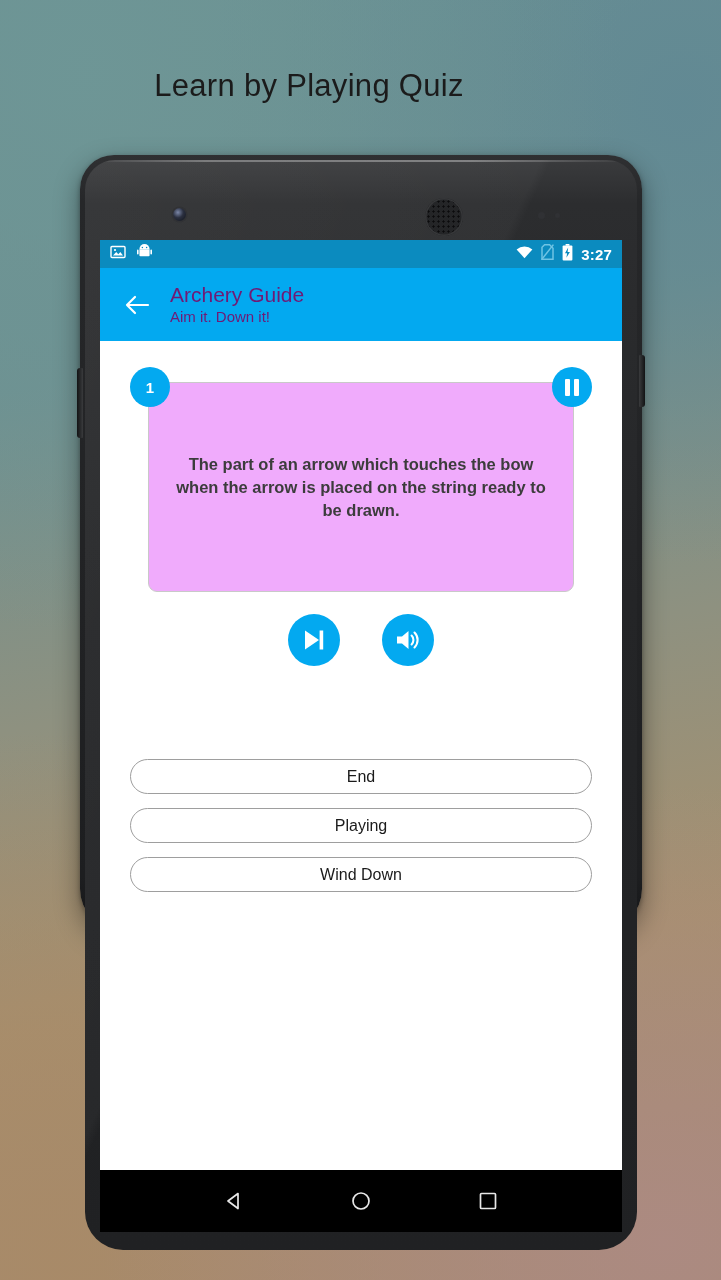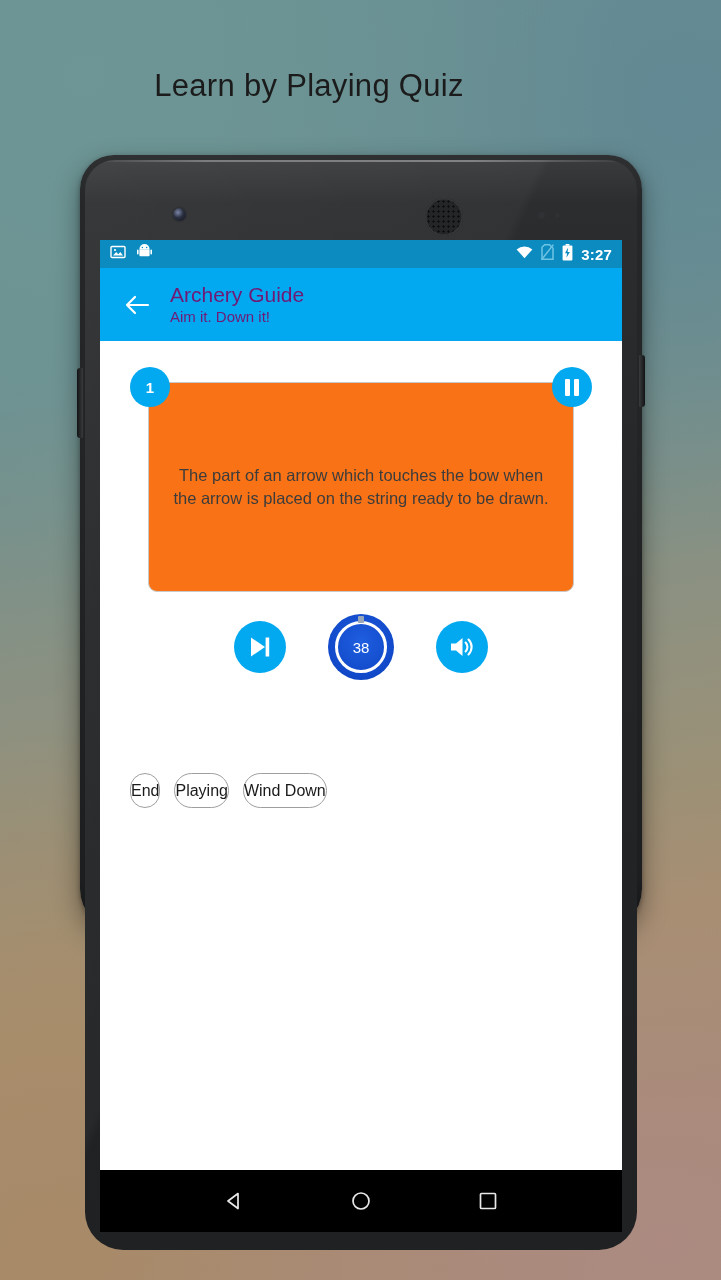--- a/index.html
+++ b/index.html
@@ -94,22 +94,22 @@
     padding-left:20px; color:#701a75;
   }
   .back{ width:34px; height:34px; flex:0 0 34px; margin-right:16px; }
   .appbar-title{ font-size:21px; line-height:25px; font-weight:400; }
   .appbar-sub{ font-size:15px; line-height:20px; font-weight:400; }
 
   
   .card-wrap{ position:relative; margin:26px 30px 0 30px; height:225px; }
   .card{
     position:absolute; left:18px; top:15px; right:18px; bottom:0;
-    border:1px solid #c9c9c9; border-radius:9px; background:#f97316;
-    display:flex; align-items:center; justify-content:center; padding:4px 22px;
+    border:1px solid #c9c9c9; border-radius:9px; background:#f0abfc;
+    display:flex; align-items:center; justify-content:center; padding:4px 22px;font-weight:bold;
   }
   .card-line{
     position:absolute; left:32px; right:32px; top:15px; height:1px; background:#c9c9c9;
   }
   .q-text{
     font-size:16.5px; line-height:23px; color:#3c3c3c; text-align:center;
   }
   .badge{
     position:absolute; left:0; top:0; width:40px; height:40px; border-radius:50%;
     background:#03a9f0; color:#fff; display:flex; align-items:center; justify-content:center;
@@ -138,21 +138,21 @@
     position:absolute; left:7px; top:7px; width:52px; height:52px;
     border-radius:50%; border:3px solid #ffffff;
   }
   .timer-tick{
     position:absolute; left:50%; top:2px; margin-left:-3px;
     width:6px; height:7px; background:#9aa7b8; border-radius:1px;
   }
   .timer-num{ position:relative; color:#fff; font-size:15px; font-weight:400; }
 
   
-  .answers{ margin:93px 30px 0 30px; display:flex; flex-direction:row; gap:14px; }
+  .answers{ margin:93px 30px 0 30px; display:flex; flex-direction:column; gap:14px; }
   .answer{
     height:35px; border:1px solid #9e9e9e; border-radius:18px; background:#fff;
     display:flex; align-items:center; justify-content:center;
     font-size:16px; color:#1a1a1a;
   }
 
   
   .navbar{
     position:absolute; left:20px; top:1015px; width:522px; height:62px;
     background:#000; display:flex; align-items:center; justify-content:space-around;
@@ -245,25 +245,20 @@
           <i></i>
         </div>
     </div>
 
     <div class="controls">
       <div class="ctrl">
         <svg width="30" height="30" viewBox="0 0 30 30">
             <path d="M6 5.5L20 15 6 24.5z" fill="#fff"></path>
             <rect x="20.6" y="5.5" width="3.6" height="19" fill="#fff"></rect>
           </svg>
-      </div>
-      <div class="timer">
-        <div class="timer-ring"></div>
-        <div class="timer-tick"></div>
-        <span class="timer-num">38</span>
       </div>
       <div class="ctrl">
         <svg width="30" height="30" viewBox="0 0 30 30">
             <path d="M4 11.5h5L15.5 6v18L9 18.5H4z" fill="#fff"></path>
             <path d="M18.6 10.6a6.2 6.2 0 0 1 0 8.8M21.5 7.6a10.4 10.4 0 0 1 0 14.8" fill="none" stroke="#fff" stroke-width="2.1" stroke-linecap="round"></path>
           </svg>
       </div>
     </div>
 
     <div class="answers">

